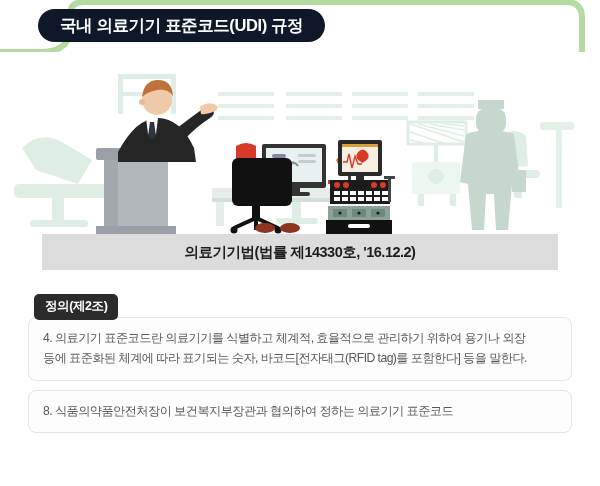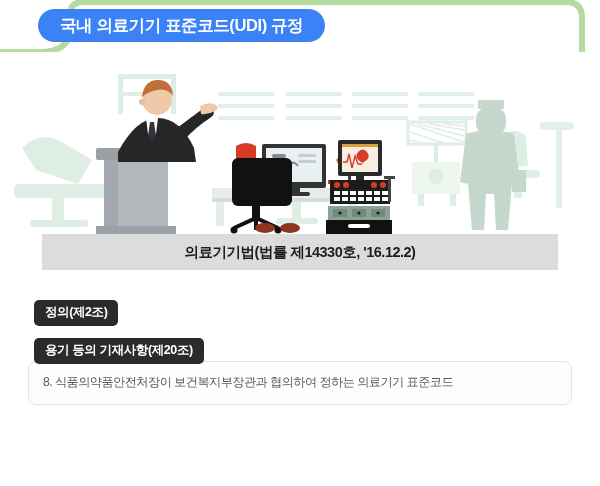--- a/index.html
+++ b/index.html
@@ -29,21 +29,21 @@
     width: 600px;
     height: 52px;
     pointer-events: none;
   }
   .title-pill {
     position: absolute;
     left: 38px;
     top: 9px;
     height: 33px;
     padding: 0 22px;
-    background: #3b82f6;
+    background: #0f172a;
     border-radius: 17px;
     display: flex;
     align-items: center;
     justify-content: center;
     color: #ffffff;
     font-size: 16.5px;
     font-weight: bold;
     letter-spacing: -0.4px;
     white-space: nowrap;
     z-index: 3;
@@ -75,21 +75,21 @@
   .law-bar-text {
     font-size: 14.5px;
     font-weight: bold;
     color: #1d1d1d;
     letter-spacing: -0.5px;
     white-space: nowrap;
   }
 
   
   .sections {
-    padding: 30px 28px 0 28px;
+    padding: 24px 28px 0 28px;
   }
   .section {
     position: relative;
     margin-bottom: 12px;
   }
   .section-tag {
     display: inline-block;
     background: #2b2b2b;
     color: #ffffff;
     font-size: 12.5px;
@@ -307,24 +307,25 @@
 <div class="law-bar">
   <span class="law-bar-text">의료기기법(법률 제14330호, '16.12.2)</span>
 </div>
 
 <div class="sections">
 
   <div class="section">
     <div class="section-tag">
       <span>정의(제2조)</span>
     </div>
+    <div class="section-body">
+      <div class="body-line">4. 의료기기 표준코드란 의료기기를 식별하고 체계적, 효율적으로 관리하기 위하여 용기나 외장</div>
+      <div class="body-line">등에 표준화된 체계에 따라 표기되는 숫자, 바코드[전자태그(RFID tag)를 포함한다] 등을 말한다.</div>
+    </div>
   </div>
 
   <div class="section">
-    <div class="section-tag">
-      <span>용기 등의 기재사항(제20조)</span>
-    </div>
     <div class="section-body">
       <div class="body-line">8. 식품의약품안전처장이 보건복지부장관과 협의하여 정하는 의료기기 표준코드</div>
     </div>
   </div>
 
 </div>
 
 </body></html>

